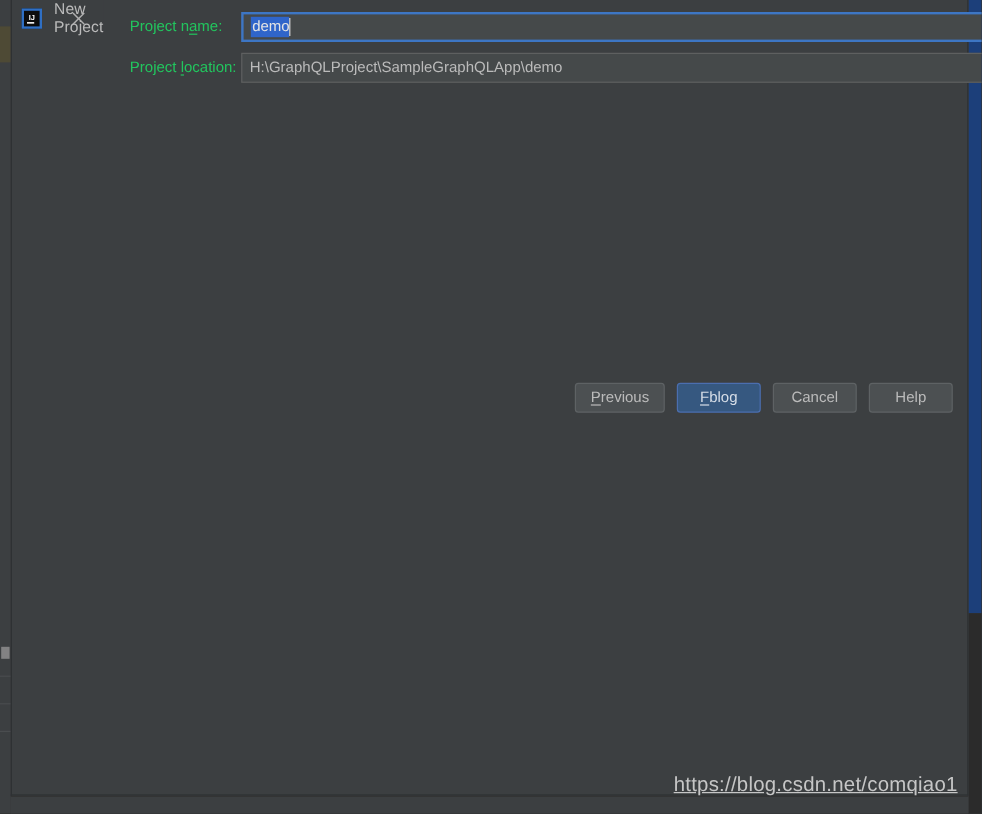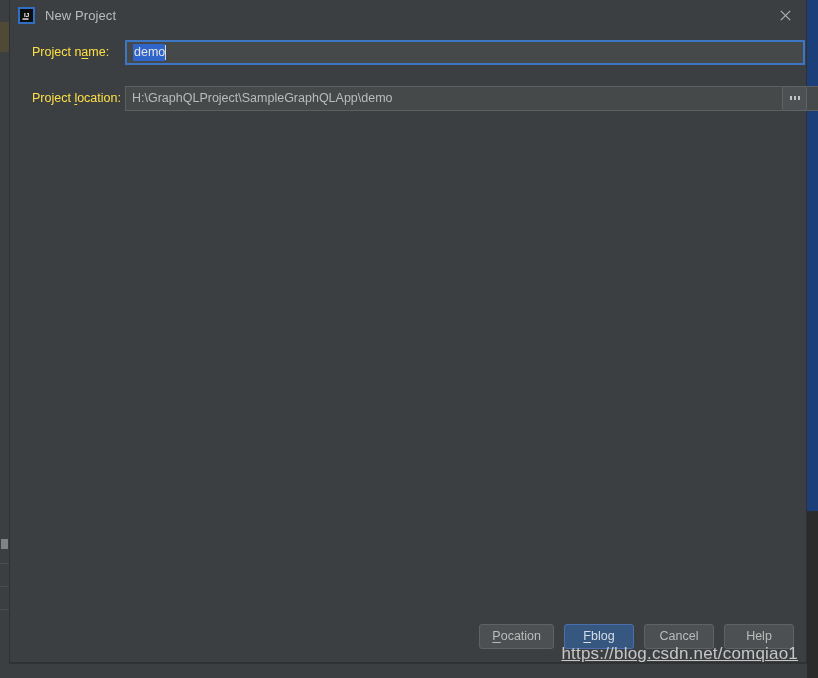--- a/index.html
+++ b/index.html
@@ -72,21 +72,21 @@
     position: absolute;
     left: 9px;
     top: 0;
     width: 798px;
     height: 663px;
     background: #3c3f41;
     border: 1px solid #2e3133;
     border-top: none;
     box-sizing: border-box;
     display: flex;
-    flex-direction: column;
+    flex-direction: row;
   }
 
   
   .titlebar {
     height: 30px;
     flex: 0 0 30px;
     background: #3c3f41;
     display: flex;
     align-items: center;
     position: relative;
@@ -131,27 +131,27 @@
   }
   .field-row {
     position: absolute;
     left: 0;
     right: 0;
     height: 24px;
     display: flex;
     align-items: center;
   }
   .row-name { top: 10px; }
-  .row-loc  { top: 56px; }
+  .row-loc  { top: 44px; }
 
   .field-label {
     position: absolute;
     left: 22px;
     font-size: 12.5px;
-    color: #fde047;
+    color: #22c55e;
     white-space: nowrap;
   }
   .mn { text-decoration: underline; text-underline-offset: 2px; }
 
   .text-input {
     position: absolute;
     left: 115px;
     height: 25px;
     background: #45494a;
     box-sizing: border-box;
@@ -342,21 +342,21 @@
         <i></i>
       </div>
     </div>
 
   </div>
 
   <div class="buttonbar">
     <button class="btn">
         <span></span>
         <span class="mn">P</span>
-        <span>ocation</span>
+        <span>revious</span>
       </button>
 
     <button class="btn primary">
         <span></span>
         <span class="mn">F</span>
         <span>blog</span>
       </button>
 
     <button class="btn">
         <span>Cancel</span>

